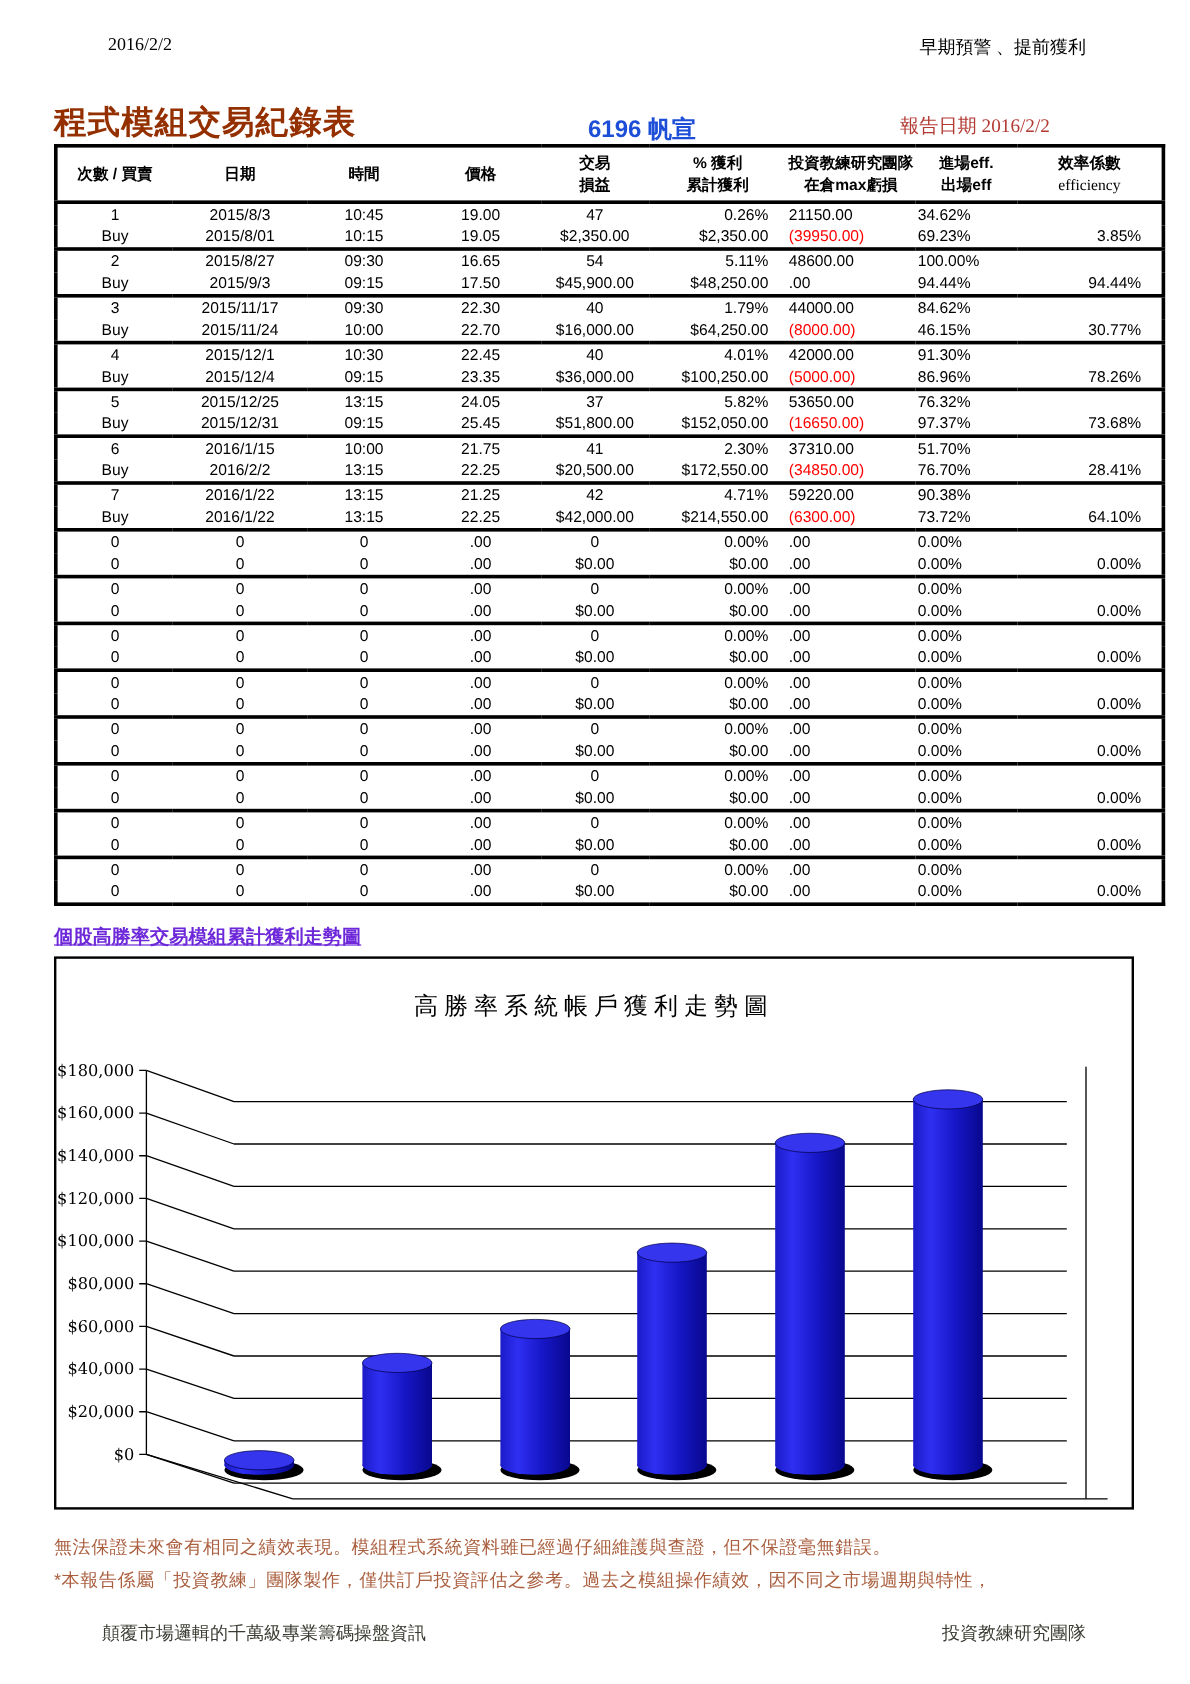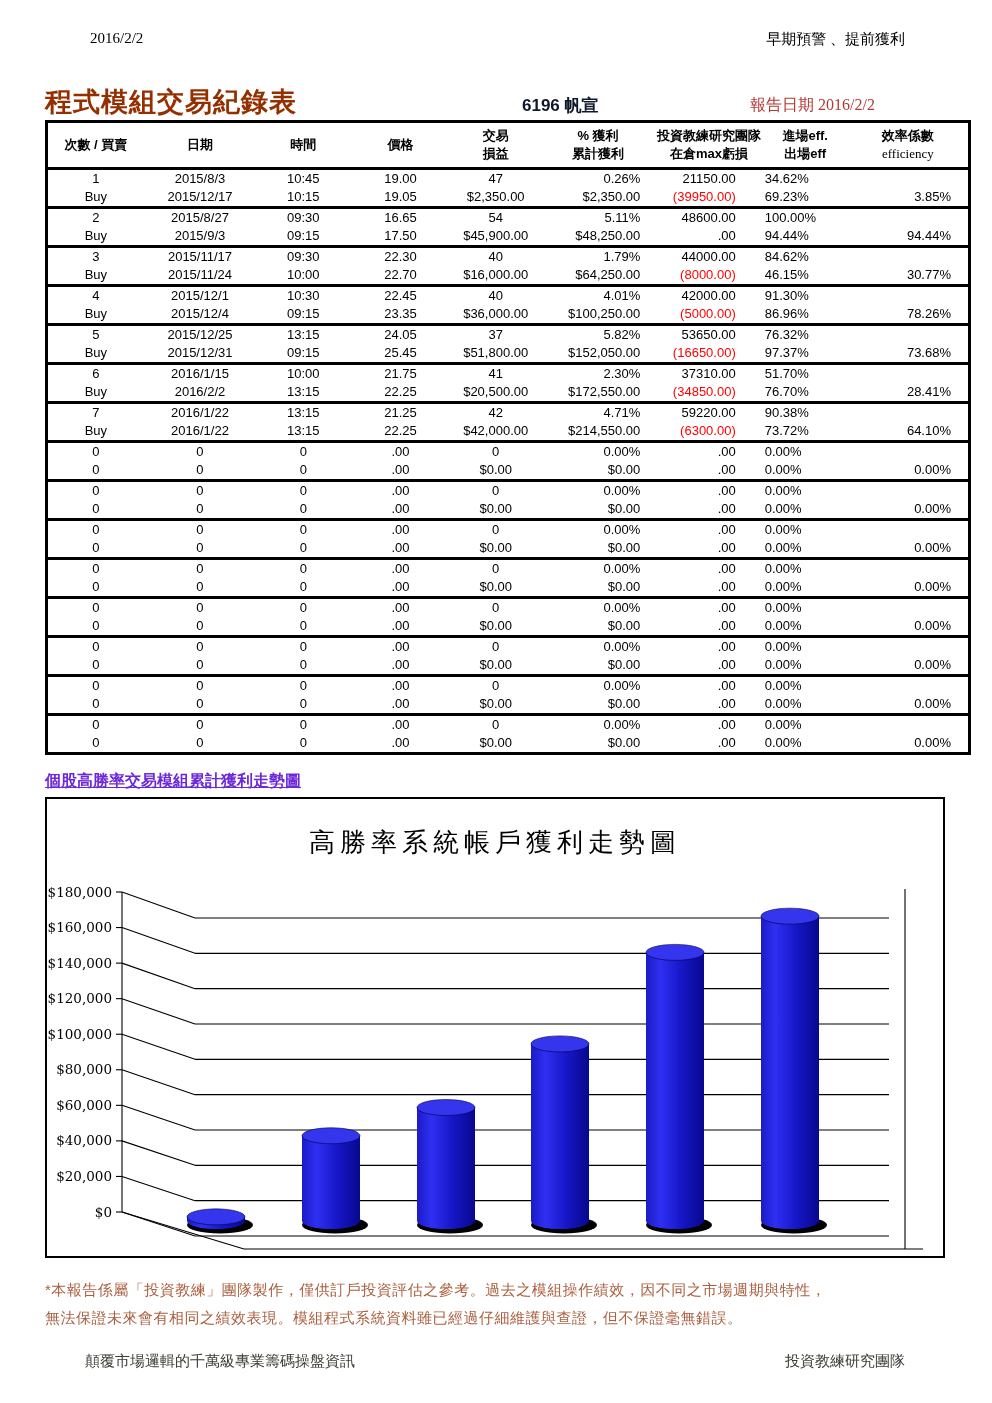--- a/index.html
+++ b/index.html
@@ -8,47 +8,47 @@
     font-family:"Liberation Sans",sans-serif;color:#000;
   }
   .abs{position:absolute;}
 
   
   .hl{left:90px;top:30px;font-family:"Liberation Serif",serif;font-size:15px;}
   .hr{right:87px;top:30px;font-family:"Liberation Serif",serif;font-size:15px;}
 
   
   .report-title{left:45px;top:84px;font-size:27px;font-weight:bold;color:#943000;letter-spacing:1px;}
-  .stock{left:490px;top:94px;font-size:17px;font-weight:bold;color:#0f172a;margin-left:32px;}
+  .stock{left:490px;top:94px;font-size:20px;font-weight:bold;color:#1d4ed8;}
   .rdate{left:750px;top:95px;font-size:16px;color:#B23A33;font-family:"Liberation Serif",serif;text-align:center;}
 
   
   .tablewrap{left:45px;top:120px;width:926px;}
   table{width:100%;border-collapse:collapse;table-layout:fixed;border:3px solid #000;font-size:13px;}
   thead{border-bottom:3px solid #000;}
   tbody{border-top:3px solid #000;}
   th{font-weight:bold;vertical-align:middle;height:44px;padding:0;font-size:13px;}
   .h1,.h2{line-height:1.35;text-align:center;}
   .h2.eff{font-family:"Liberation Serif",serif;font-weight:normal;font-size:13px;}
   td{height:18px;line-height:18px;padding:0 2px;overflow:hidden;white-space:nowrap;}
   td:nth-child(1),td:nth-child(2),td:nth-child(3),
   td:nth-child(4),td:nth-child(5){text-align:center;}
   td:nth-child(6){text-align:right;padding-right:15px;}
-  td:nth-child(7){text-align:right;padding-right:27px;}
+  td:nth-child(7){text-align:left;padding-right:27px;}
   td:nth-child(8){text-align:left;}
   td:nth-child(9){text-align:right;padding-right:17px;}
   td.neg{color:#FF0000;}
 
   
   .section-heading{left:45px;top:771px;font-size:16px;font-weight:bold;color:#6d28d9;text-decoration:underline;}
 
   
   .chart-panel{left:45px;top:797px;width:896px;height:457px;border:2px solid #000;background:#fff;}
   .chart-title{position:absolute;top:26px;left:0;width:100%;text-align:center;
-    font-family:"DejaVu Serif",serif;font-size:26px;letter-spacing:5px;color:#000;}
+    font-family:"DejaVu Serif",serif;font-size:20px;letter-spacing:5px;color:#000;}
   .chart-svg{position:absolute;left:0;top:0;}
 
   
   .disclaimer{left:45px;top:1276px;width:880px;font-size:15px;line-height:27.5px;color:#AA5F3F;letter-spacing:0.5px;}
   .fl{left:85px;top:1352px;font-size:15px;color:#3b3b33;}
   .fr{right:87px;top:1352px;font-size:15px;color:#3b3b33;}
 </style>
 </head>
 <body>
 
@@ -115,21 +115,21 @@
           <td>10:45</td>
           <td>19.00</td>
           <td>47</td>
           <td>0.26%</td>
           <td>21150.00</td>
           <td>34.62%</td>
           <td></td>
         </tr>
         <tr>
           <td>Buy</td>
-          <td>2015/12/17</td>
+          <td>2015/8/01</td>
           <td>10:15</td>
           <td>19.05</td>
           <td>$2,350.00</td>
           <td>$2,350.00</td>
           <td class="neg">(39950.00)</td>
           <td>69.23%</td>
           <td>3.85%</td>
         </tr>
       </tbody>
       <tbody>
@@ -561,18 +561,18 @@
         <ellipse cx="747" cy="426" rx="33" ry="8.5" fill="#000"></ellipse>
         <rect x="714" y="117.16166666666669" width="58" height="304.8383333333333" fill="url(#cyl)"></rect>
         <ellipse cx="743" cy="422" rx="29" ry="8" fill="url(#cyl)"></ellipse>
         <ellipse cx="743" cy="117.16166666666669" rx="29" ry="8" fill="#3535ee" stroke="#00004a" stroke-width="0.6"></ellipse>
       </g>
     </svg>
   <div class="chart-title">高勝率系統帳戶獲利走勢圖</div>
 </div>
 
 <div class="abs disclaimer">
+  <div>無法保證未來會有相同之績效表現。模組程式系統資料雖已經過仔細維護與查證，但不保證毫無錯誤。</div>
   <div>*本報告係屬「投資教練」團隊製作，僅供訂戶投資評估之參考。過去之模組操作績效，因不同之市場週期與特性，</div>
-  <div>無法保證未來會有相同之績效表現。模組程式系統資料雖已經過仔細維護與查證，但不保證毫無錯誤。</div>
 </div>
 
 <div class="abs fl">顛覆市場邏輯的千萬級專業籌碼操盤資訊</div>
 <div class="abs fr">投資教練研究團隊</div>
 
 </body></html>

